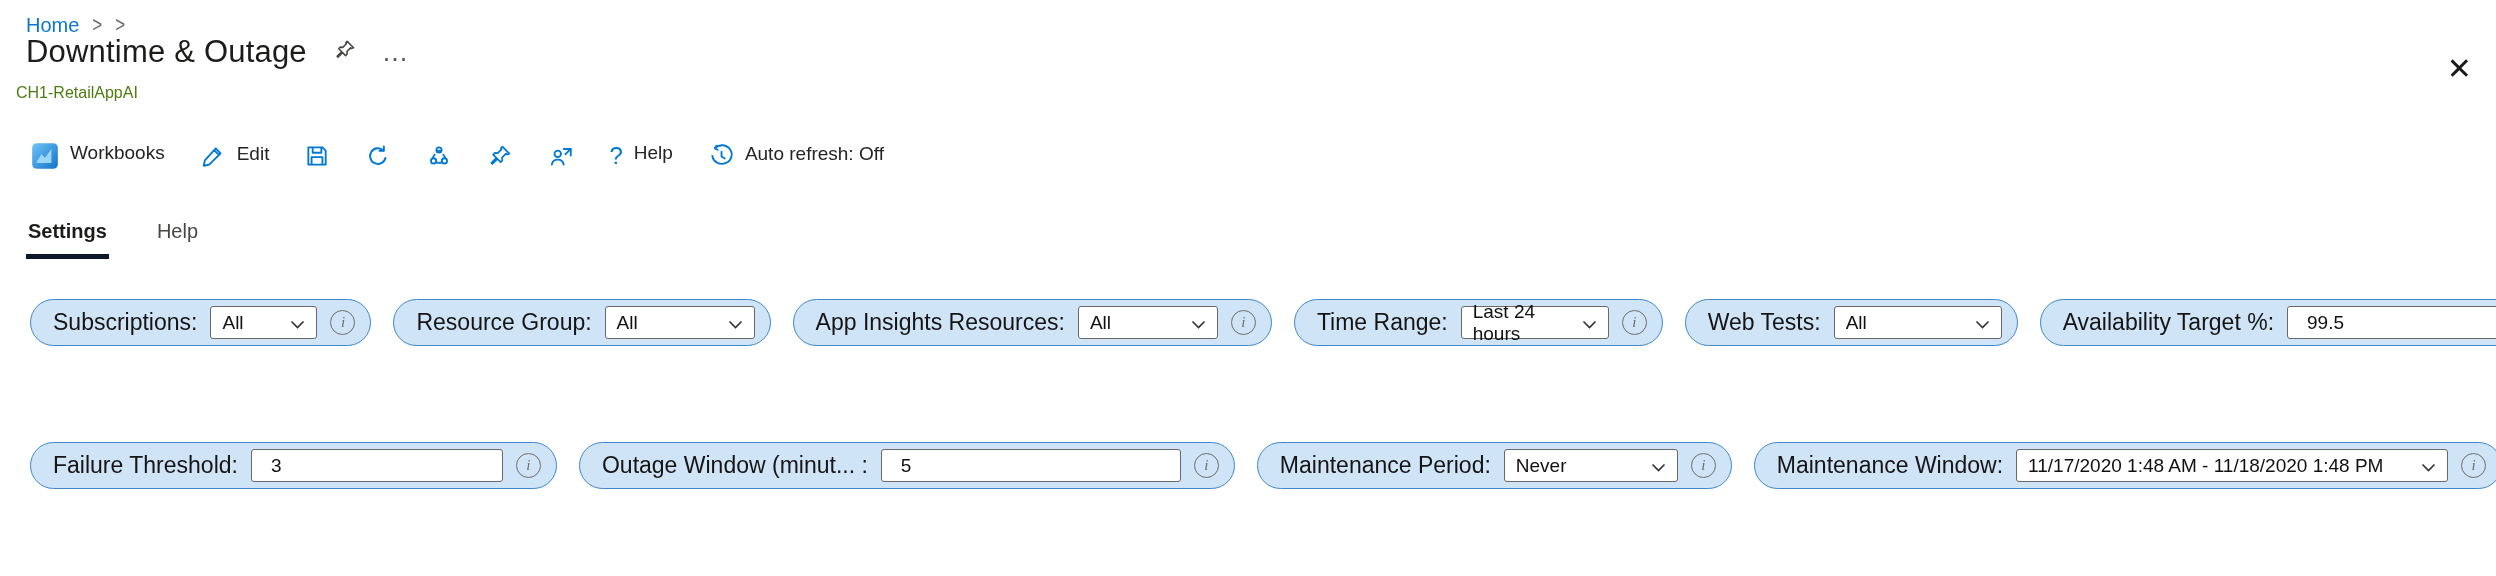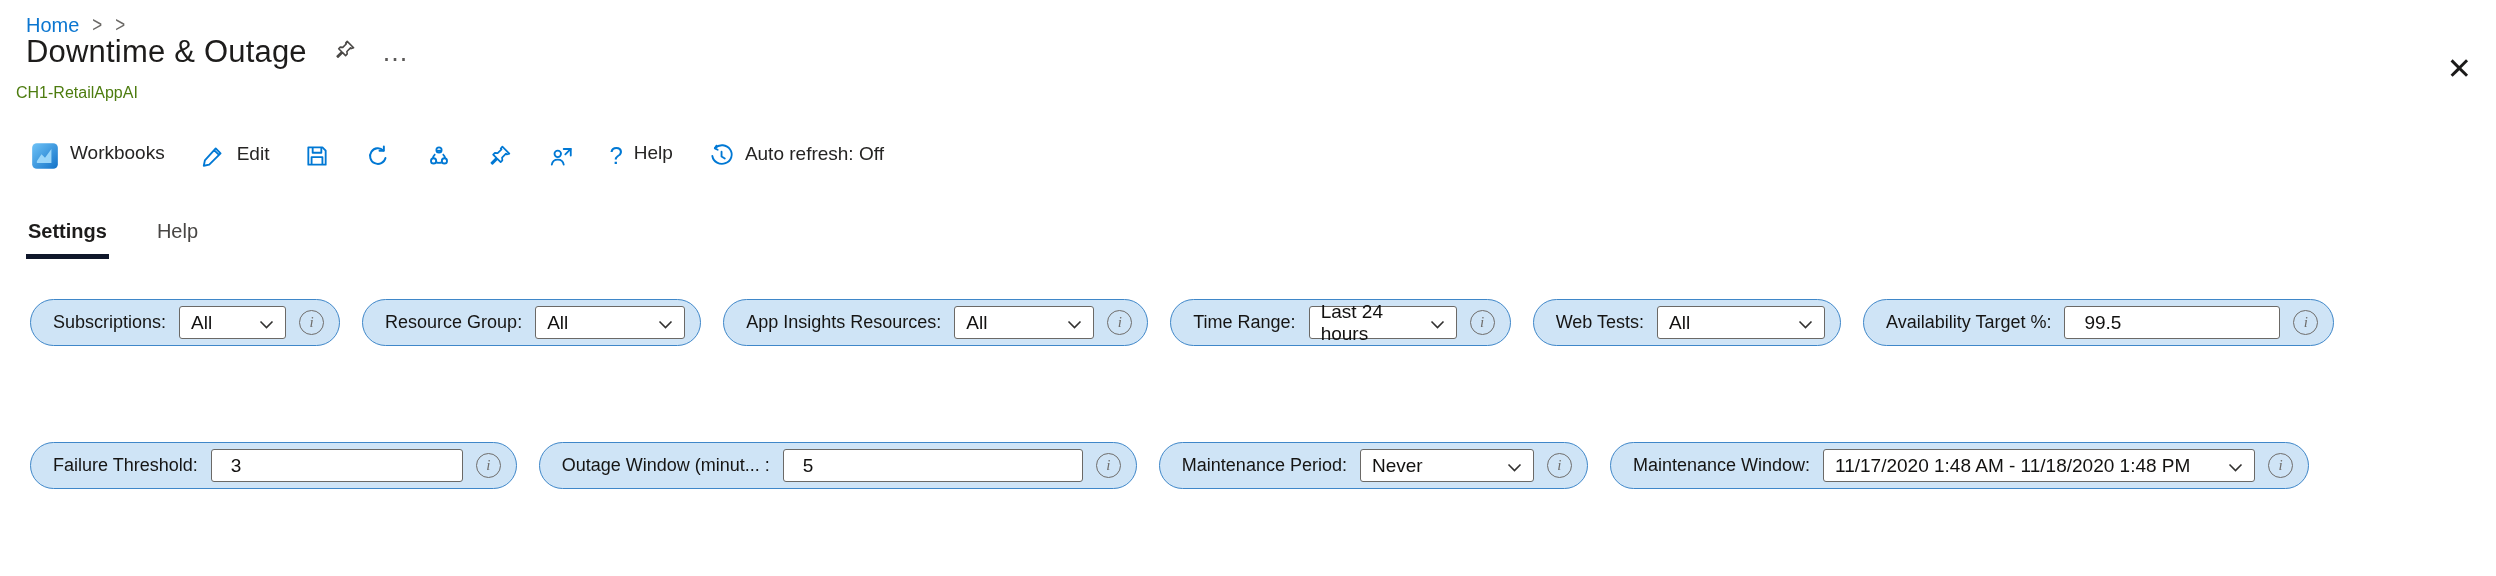--- a/index.html
+++ b/index.html
@@ -32,21 +32,21 @@
   
   .prow{position:absolute;left:30px;display:flex;gap:22px;}
   .prow1{top:299px;}
   .prow2{top:442px;}
   .pill{
     height:47px;box-sizing:border-box;flex:none;
     display:flex;align-items:center;gap:13px;
     padding:0 15px 0 22px;
     background:#cfe4f6;border:1.5px solid #3f87c9;border-radius:25px;
   }
-  .pill-label{font-size:18px;color:#161514;white-space:nowrap;}
+  .pill-label{font-size:23px;color:#161514;white-space:nowrap;}
   .ctrl{
     height:33px;box-sizing:border-box;background:#ffffff;
     border:1px solid #6b6966;border-radius:3px;
     display:flex;align-items:center;padding:0 11px;
     font-size:19px;color:#121110;flex:none;cursor:pointer;
   }
   .sel{justify-content:space-between;gap:10px;}
   input.ctrl{font-family:"Liberation Sans",sans-serif;outline:none;display:block;padding:0 19px;cursor:text;}
   .info{
     width:23px;height:23px;flex:none;border-radius:50%;

